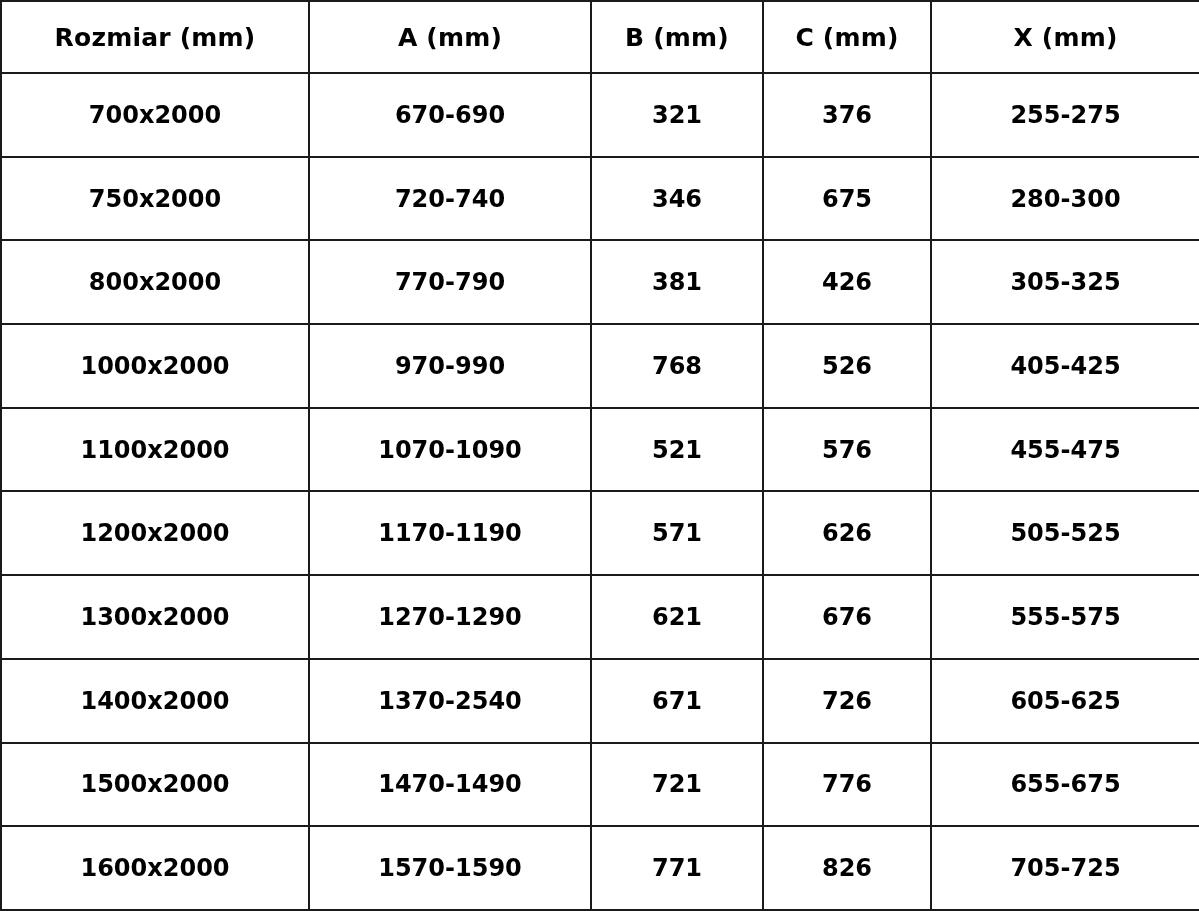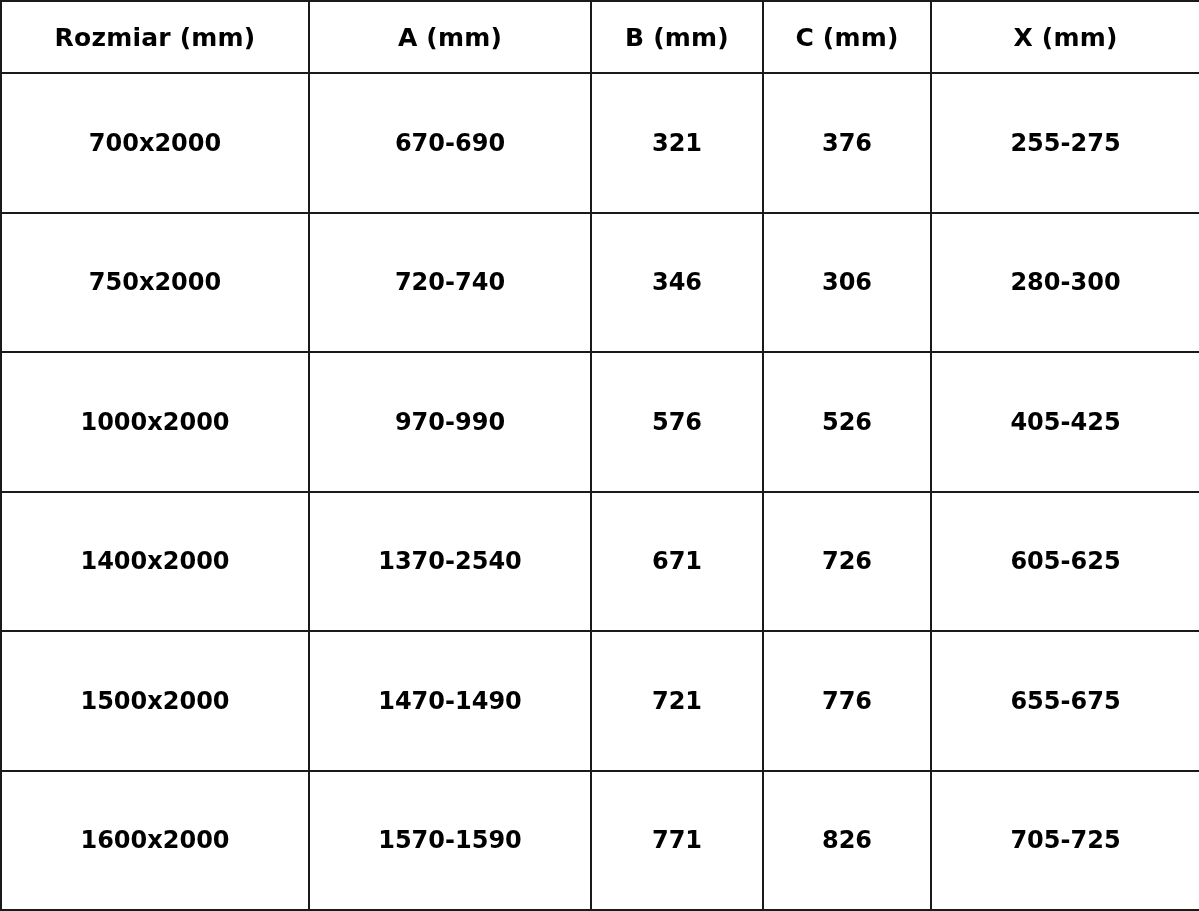--- a/index.html
+++ b/index.html
@@ -80,29 +80,57 @@
         <td>700x2000</td>
         <td>670-690</td>
         <td>321</td>
         <td>376</td>
         <td>255-275</td>
       </tr>
       <tr class="data-row">
         <td>750x2000</td>
         <td>720-740</td>
         <td>346</td>
-        <td>306</td>
+        <td>675</td>
         <td>280-300</td>
+      </tr>
+      <tr class="data-row">
+        <td>800x2000</td>
+        <td>770-790</td>
+        <td>381</td>
+        <td>426</td>
+        <td>305-325</td>
       </tr>
       <tr class="data-row">
         <td>1000x2000</td>
         <td>970-990</td>
-        <td>576</td>
+        <td>768</td>
         <td>526</td>
         <td>405-425</td>
+      </tr>
+      <tr class="data-row">
+        <td>1100x2000</td>
+        <td>1070-1090</td>
+        <td>521</td>
+        <td>576</td>
+        <td>455-475</td>
+      </tr>
+      <tr class="data-row">
+        <td>1200x2000</td>
+        <td>1170-1190</td>
+        <td>571</td>
+        <td>626</td>
+        <td>505-525</td>
+      </tr>
+      <tr class="data-row">
+        <td>1300x2000</td>
+        <td>1270-1290</td>
+        <td>621</td>
+        <td>676</td>
+        <td>555-575</td>
       </tr>
       <tr class="data-row">
         <td>1400x2000</td>
         <td>1370-2540</td>
         <td>671</td>
         <td>726</td>
         <td>605-625</td>
       </tr>
       <tr class="data-row">
         <td>1500x2000</td>

